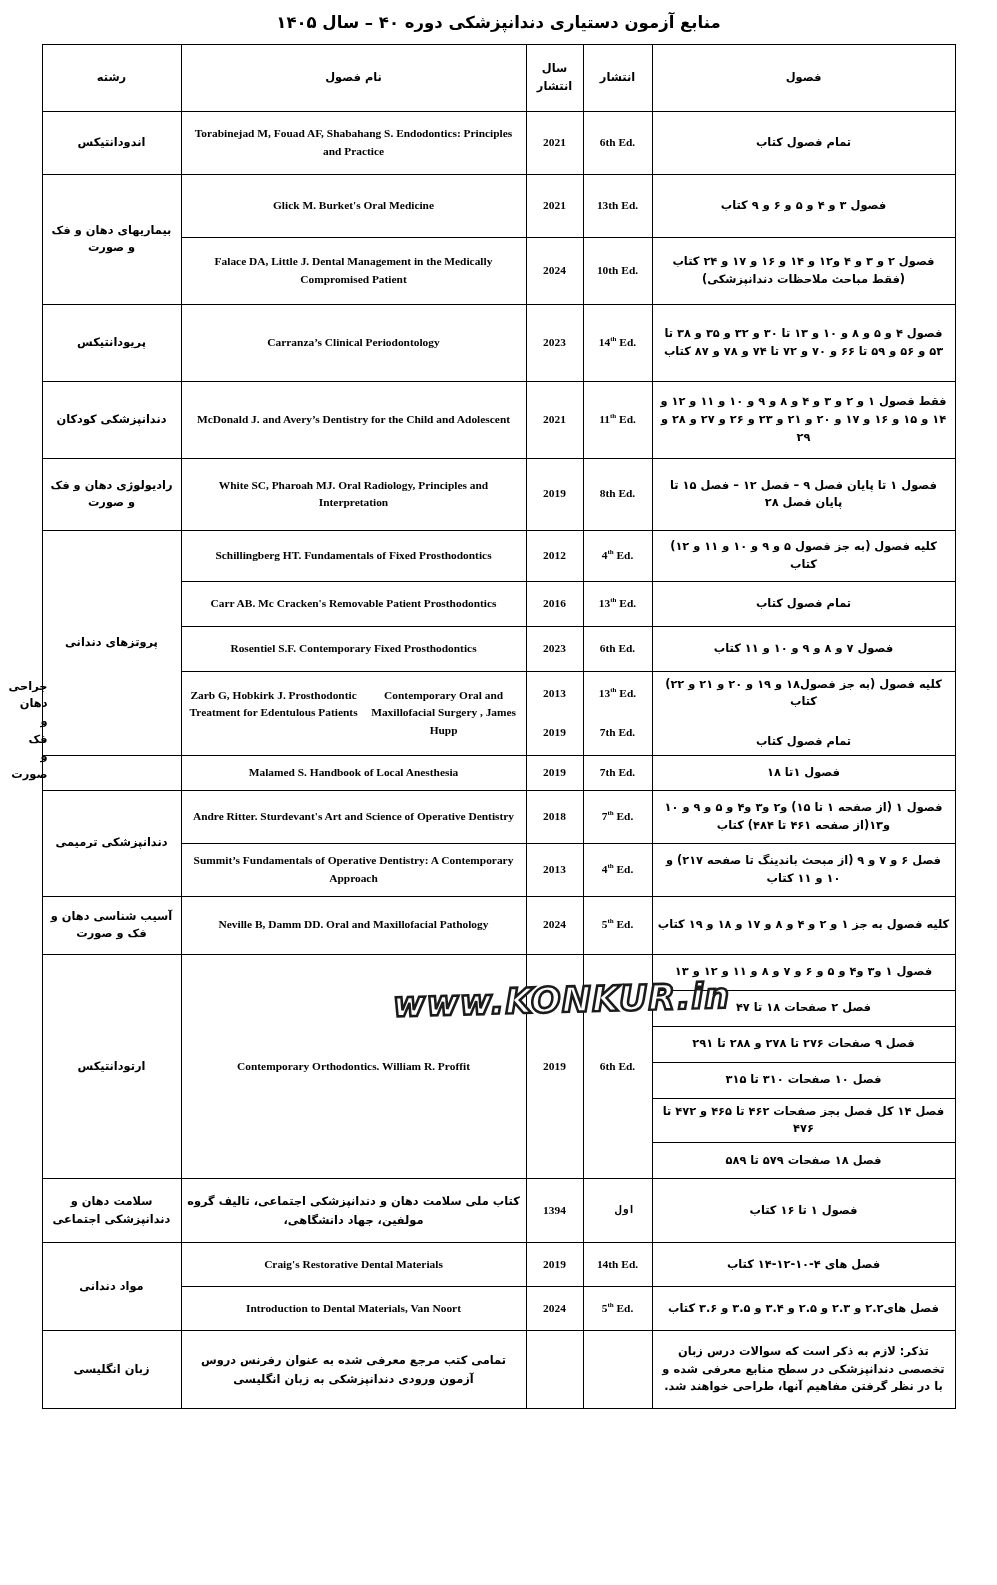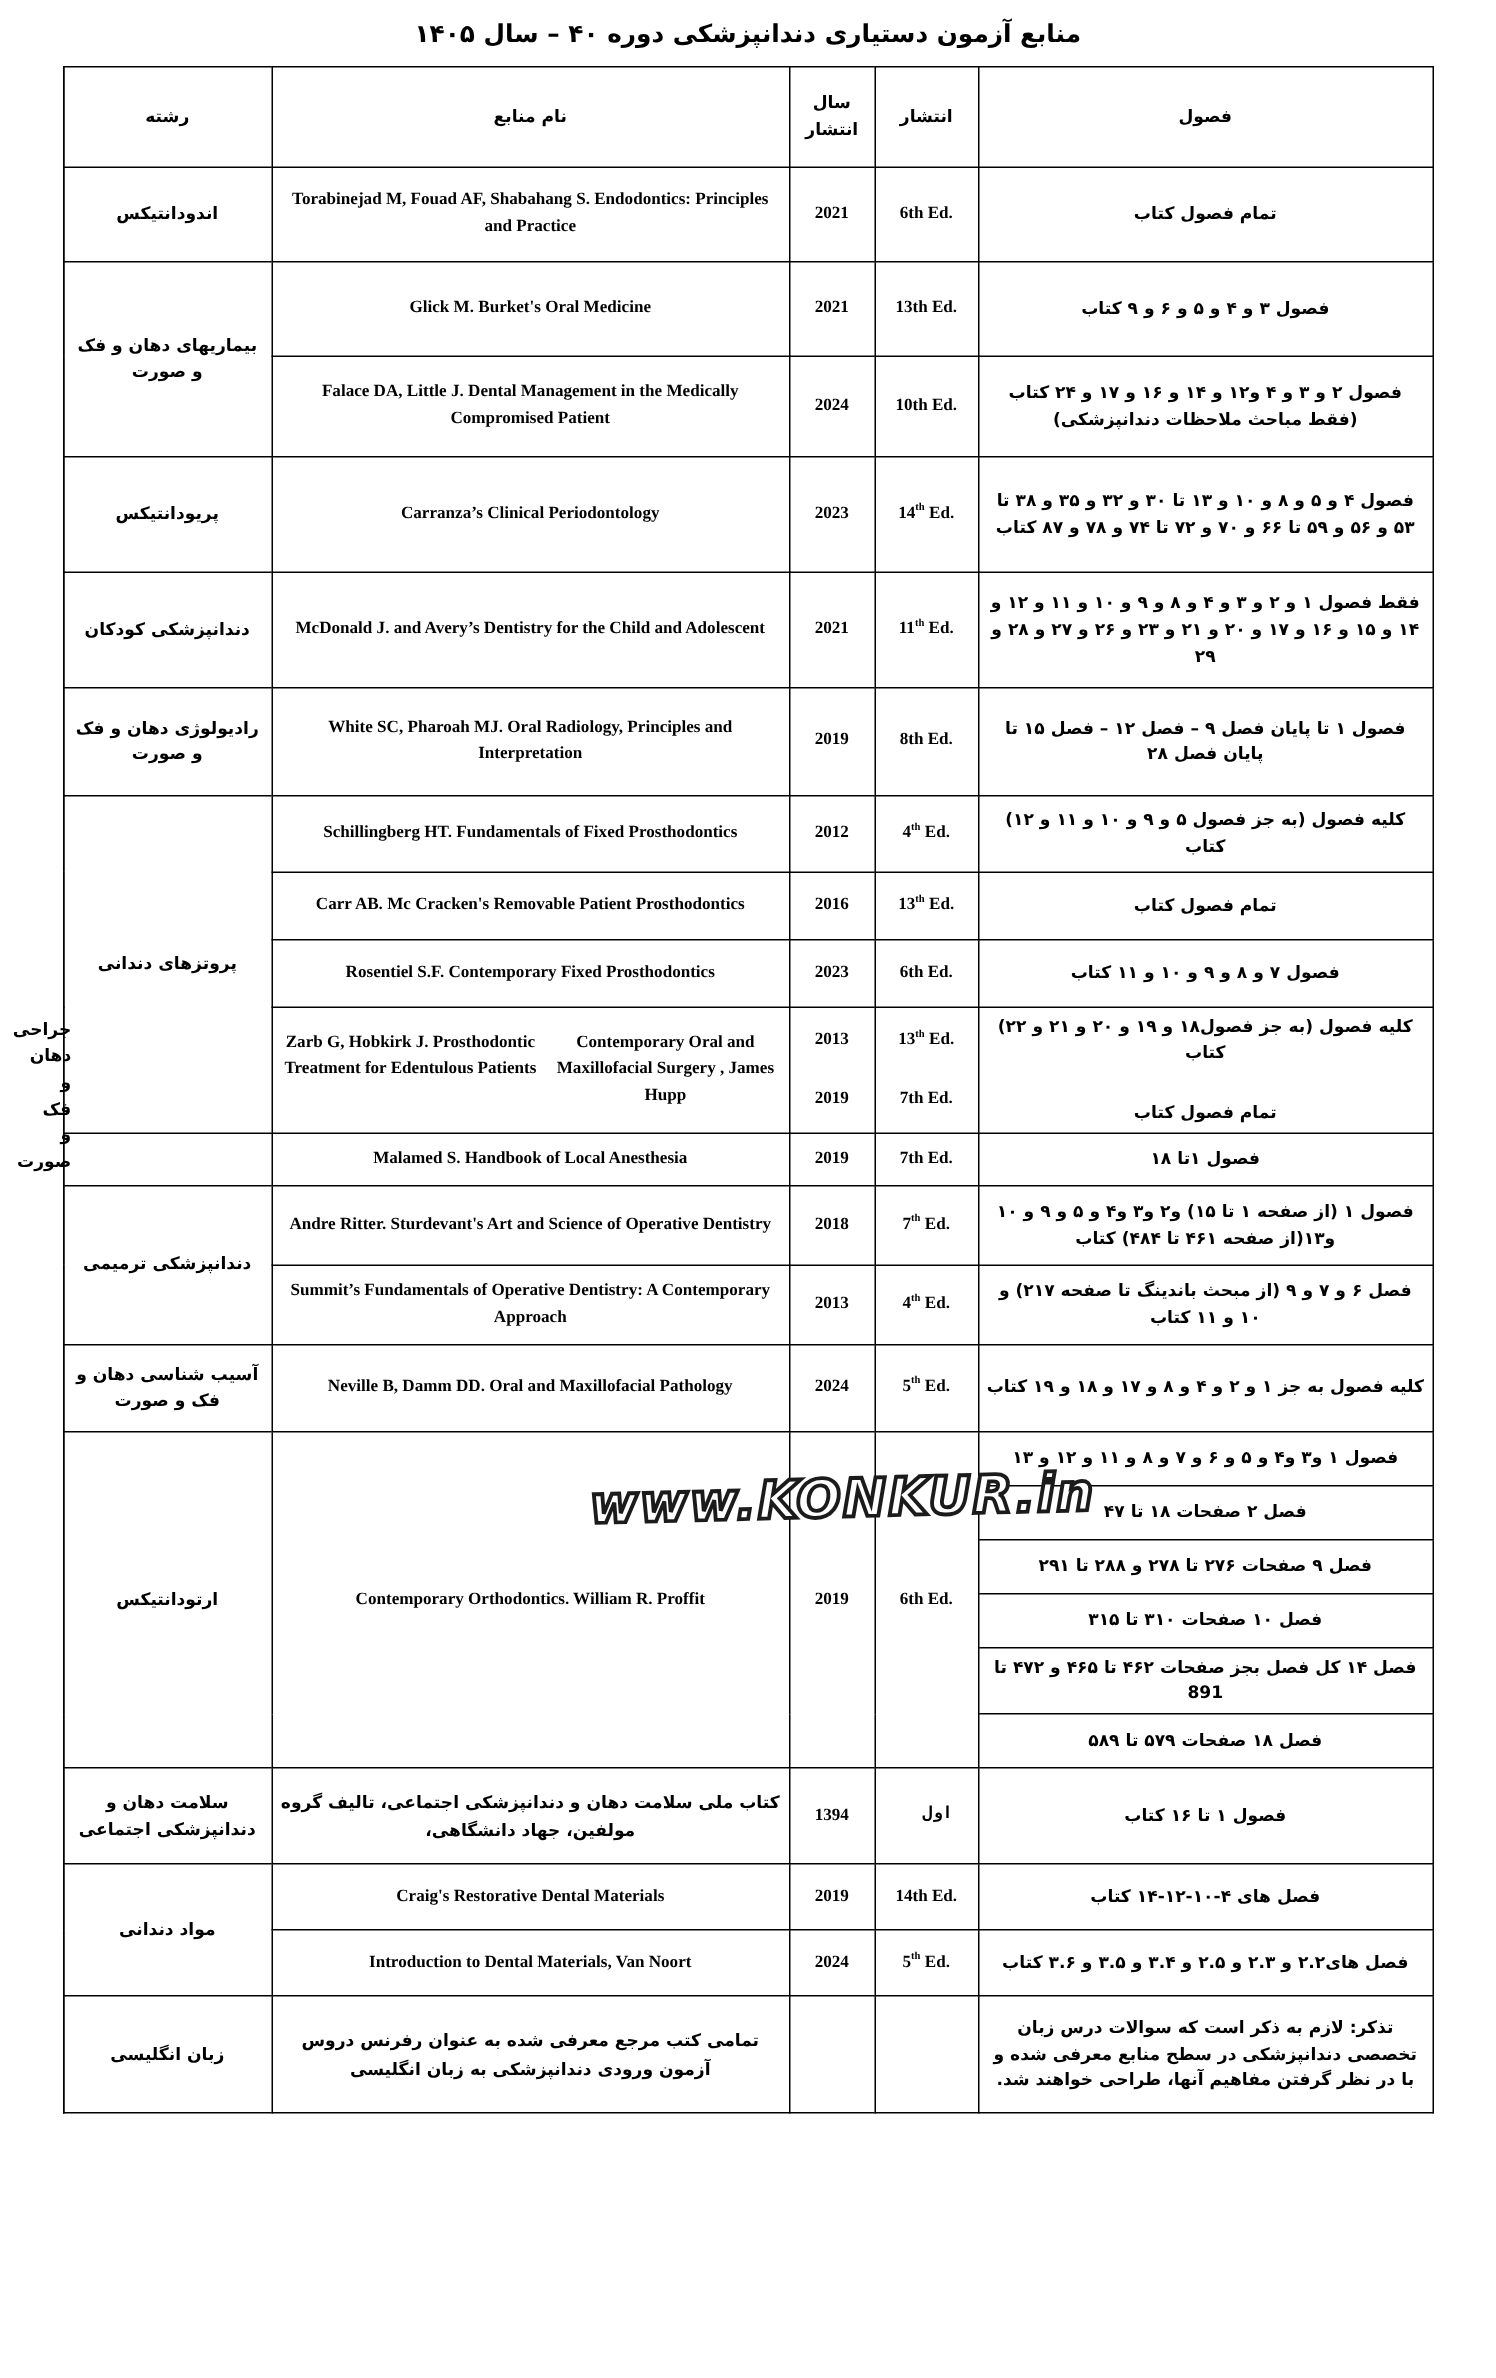--- a/index.html
+++ b/index.html
@@ -147,21 +147,21 @@
 
   <table class="refs">
     <thead>
       <tr>
         <th class="h-fosoul">فصول</th>
         <th class="h-virayesh">انتشار</th>
         <th class="h-sal">
           <span>سال</span><br>
           <span>انتشار</span>
         </th>
-        <th class="h-manba">نام منابع</th>
+        <th class="h-manba">نام فصول</th>
         <th class="h-reshte">رشته</th>
       </tr>
     </thead>
     <tbody>
 
       <tr style="height:63px">
         <td class="ch">تمام فصول کتاب</td>
         <td class="ed">6th Ed.</td>
         <td class="yr">2021</td>
         <td class="src">Torabinejad M, Fouad AF, Shabahang S. Endodontics: Principles and Practice</td>
@@ -297,21 +297,21 @@
       <tr style="height:36px">
         <td class="ch">فصل ۲ صفحات ۱۸ تا ۴۷</td>
       </tr>
       <tr style="height:36px">
         <td class="ch">فصل ۹ صفحات ۲۷۶ تا ۲۷۸ و ۲۸۸ تا ۲۹۱</td>
       </tr>
       <tr style="height:36px">
         <td class="ch">فصل ۱۰ صفحات ۳۱۰ تا ۳۱۵</td>
       </tr>
       <tr style="height:36px">
-        <td class="ch">فصل ۱۴ کل فصل بجز صفحات ۴۶۲ تا ۴۶۵ و ۴۷۲ تا 891</td>
+        <td class="ch">فصل ۱۴ کل فصل بجز صفحات ۴۶۲ تا ۴۶۵ و ۴۷۲ تا ۴۷۶</td>
       </tr>
       <tr style="height:36px">
         <td class="ch">فصل ۱۸ صفحات ۵۷۹ تا ۵۸۹</td>
       </tr>
 
       <tr style="height:64px">
         <td class="ch">فصول ۱ تا ۱۶  کتاب</td>
         <td class="ed fa">اول</td>
         <td class="yr">1394</td>
         <td class="src fa">کتاب ملی سلامت دهان و دندانپزشکی اجتماعی، تالیف گروه مولفین، جهاد دانشگاهی،</td>

